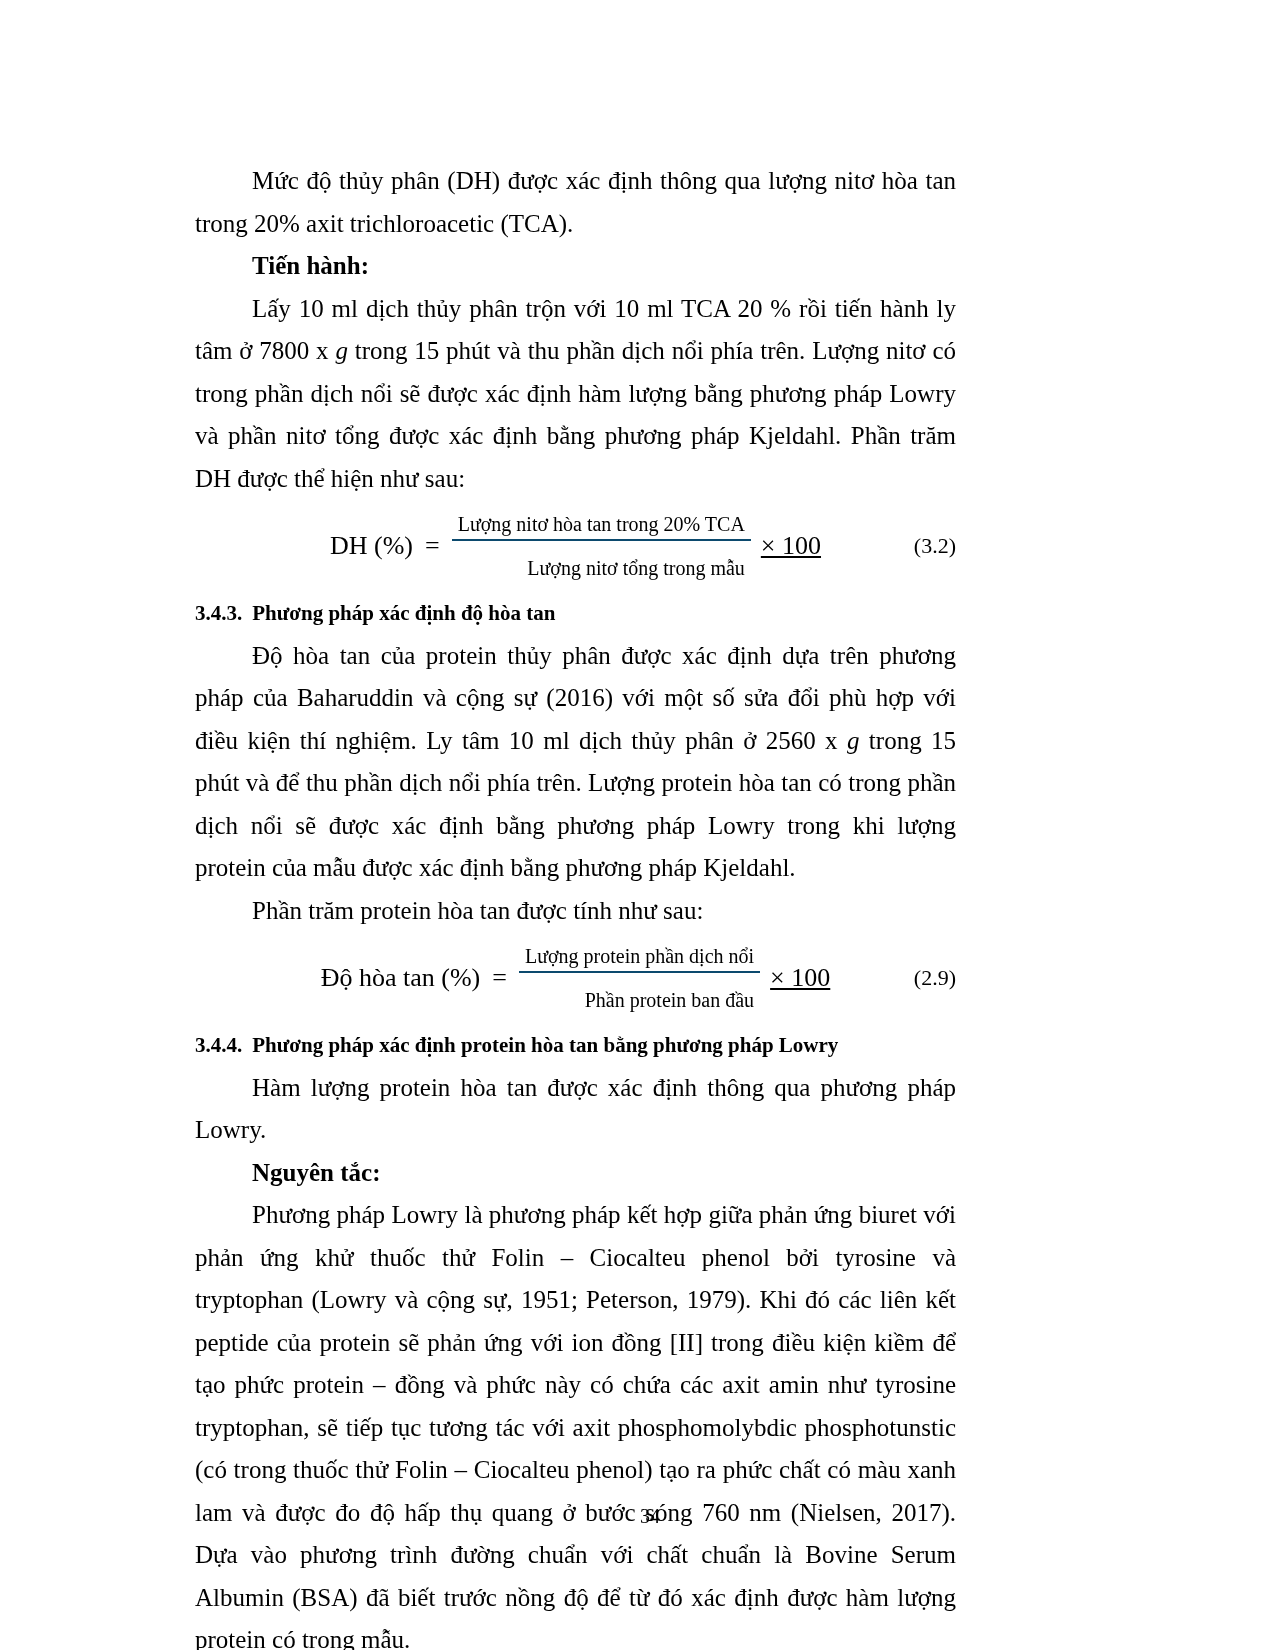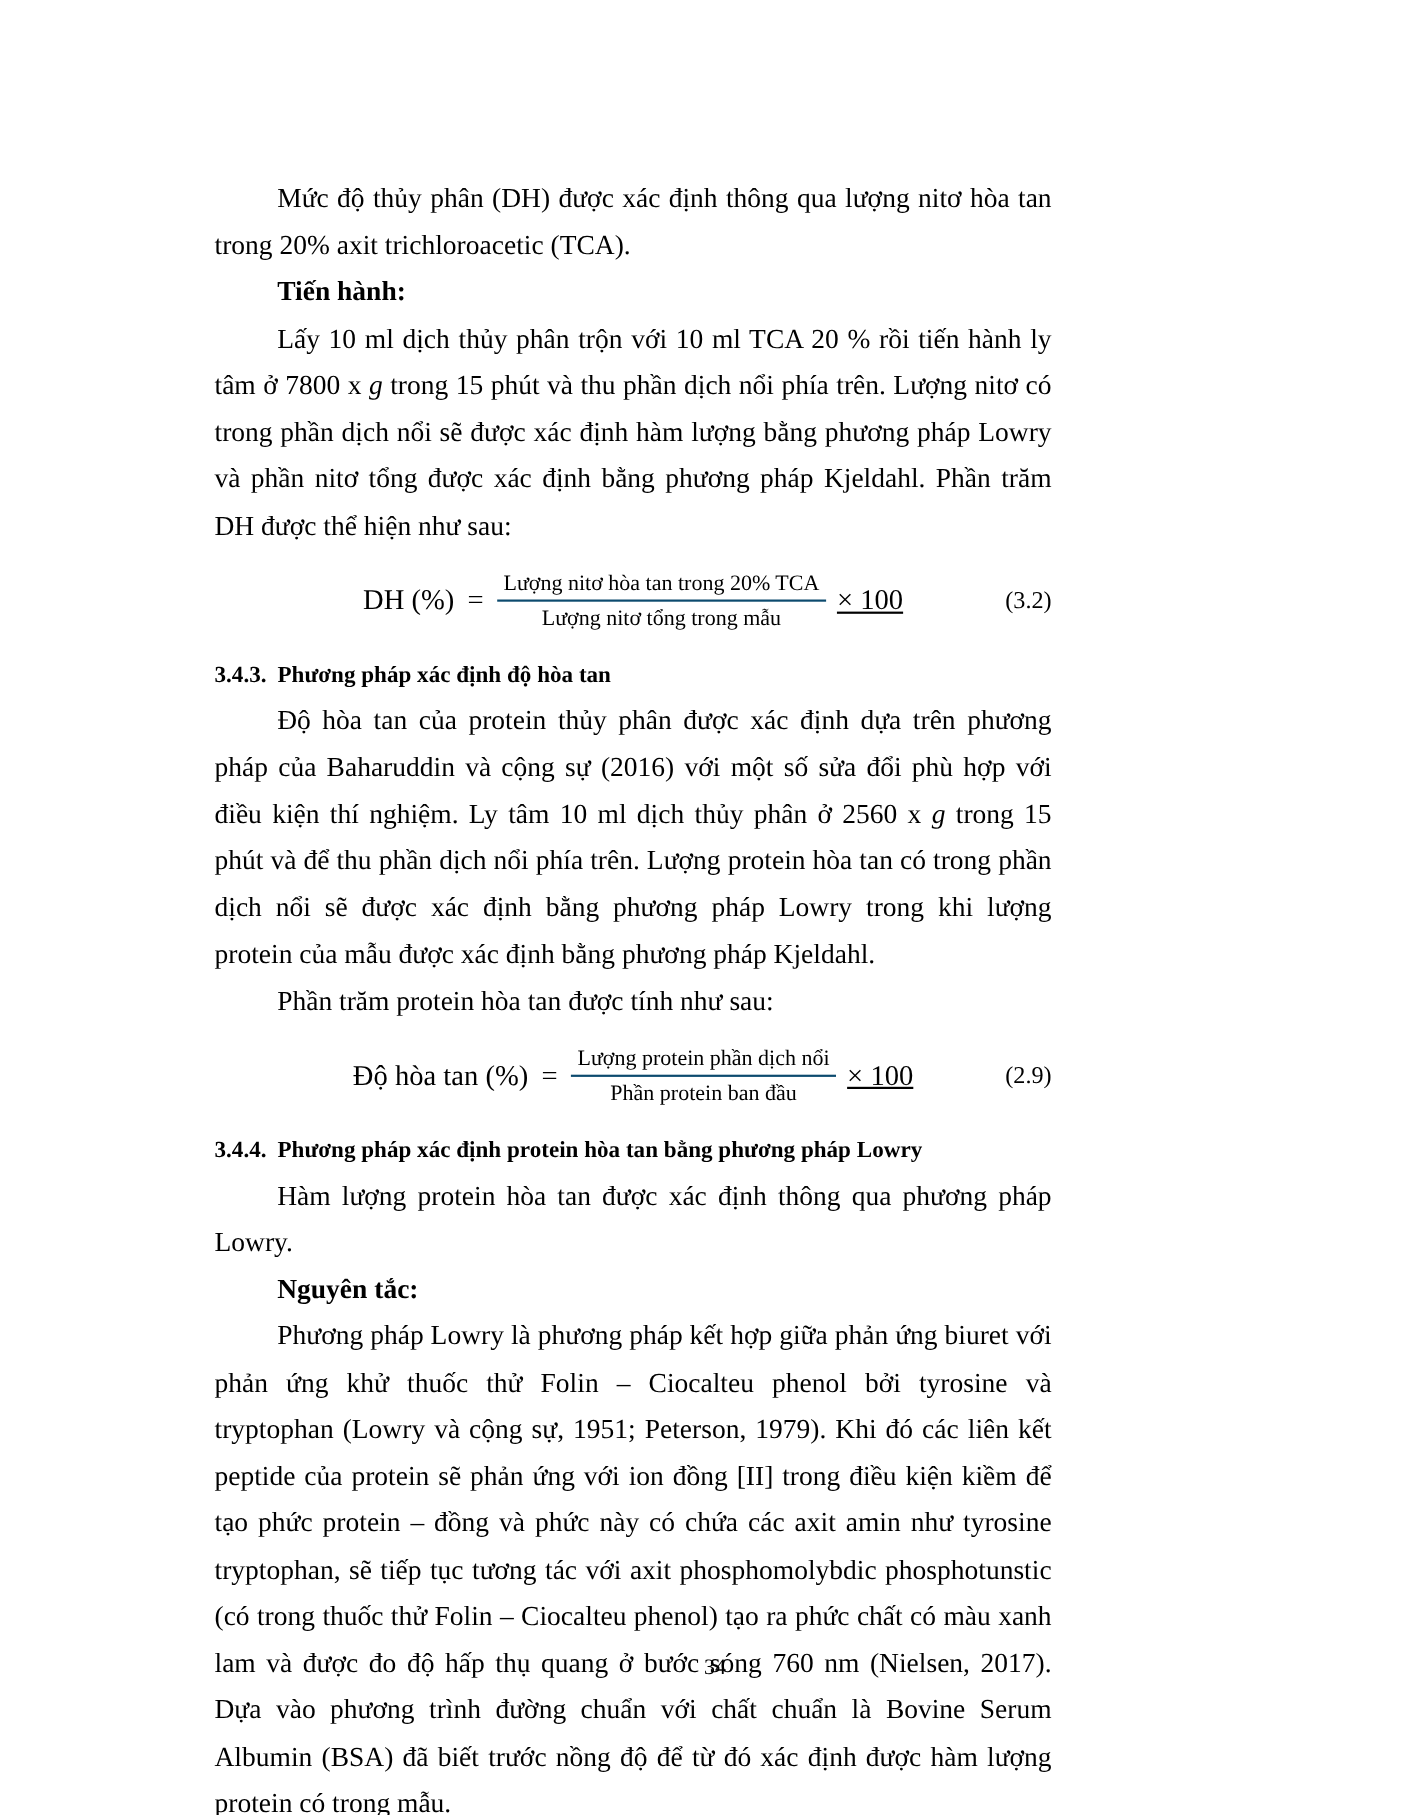--- a/index.html
+++ b/index.html
@@ -64,21 +64,22 @@
     vertical-align: middle;
     font-size: 20px;
     line-height: 26px;
     text-align: center;
   }
   .frac .num {
     border-bottom: 2px solid #0c4a6e;
     padding: 0 6px 2px 6px;
   }
   .frac .den {
-    padding: 2px 6px 0 6px;
+    padding: 14px 6px 0 6px;
+    text-align: right;
   }
   .eq-times {
     margin-left: 10px;
     text-decoration: underline;
   }
   .eq-label {
     position: absolute;
     right: 0;
     top: 50%;
     transform: translateY(-50%);

